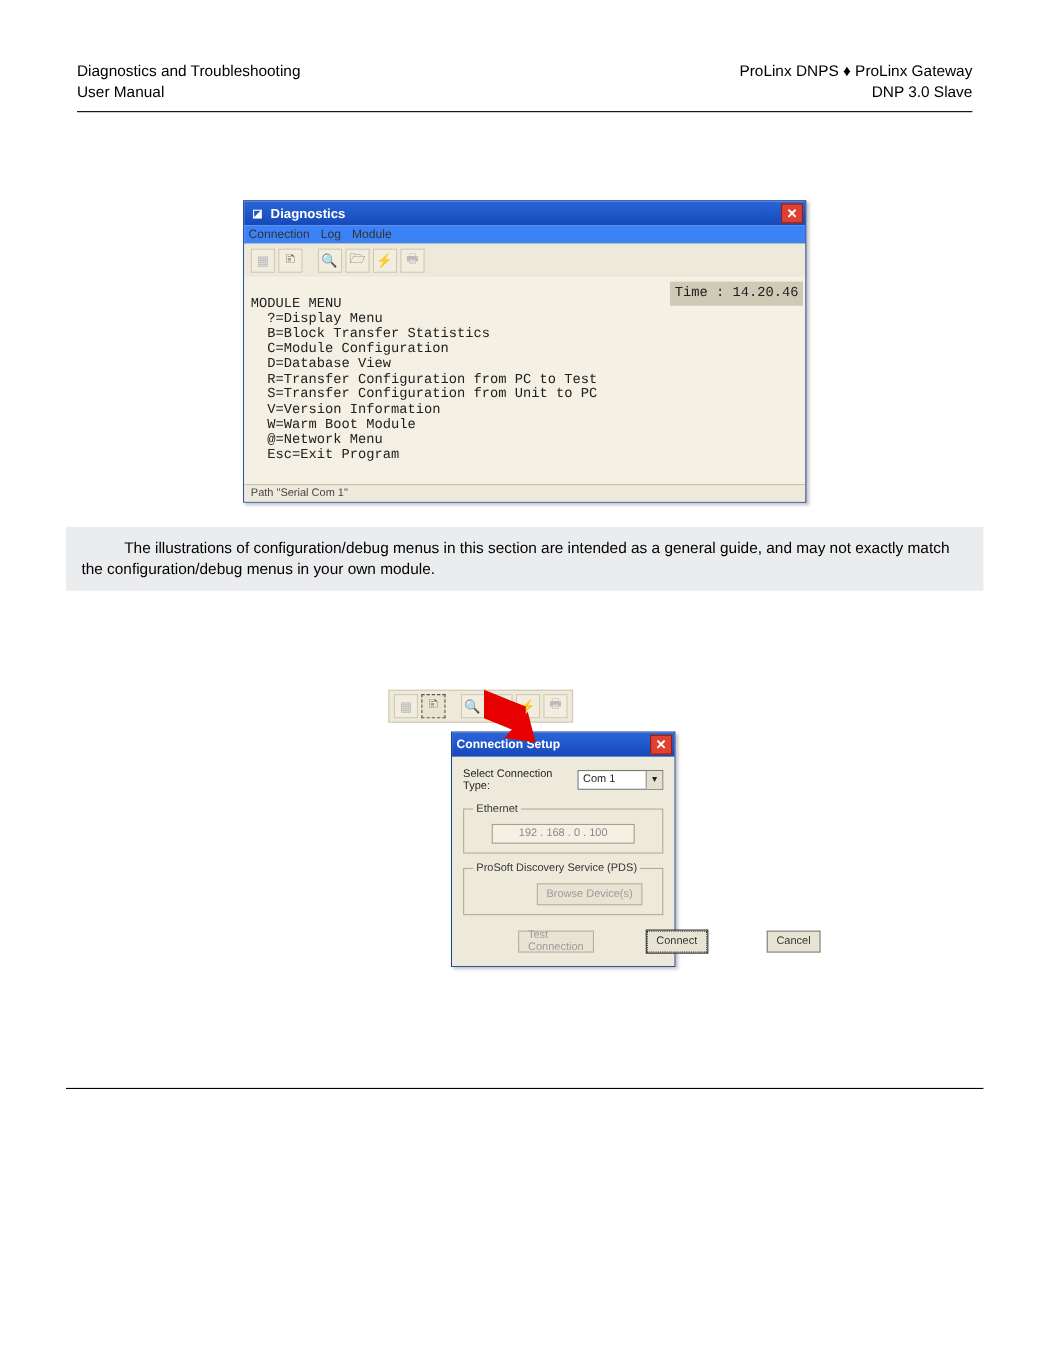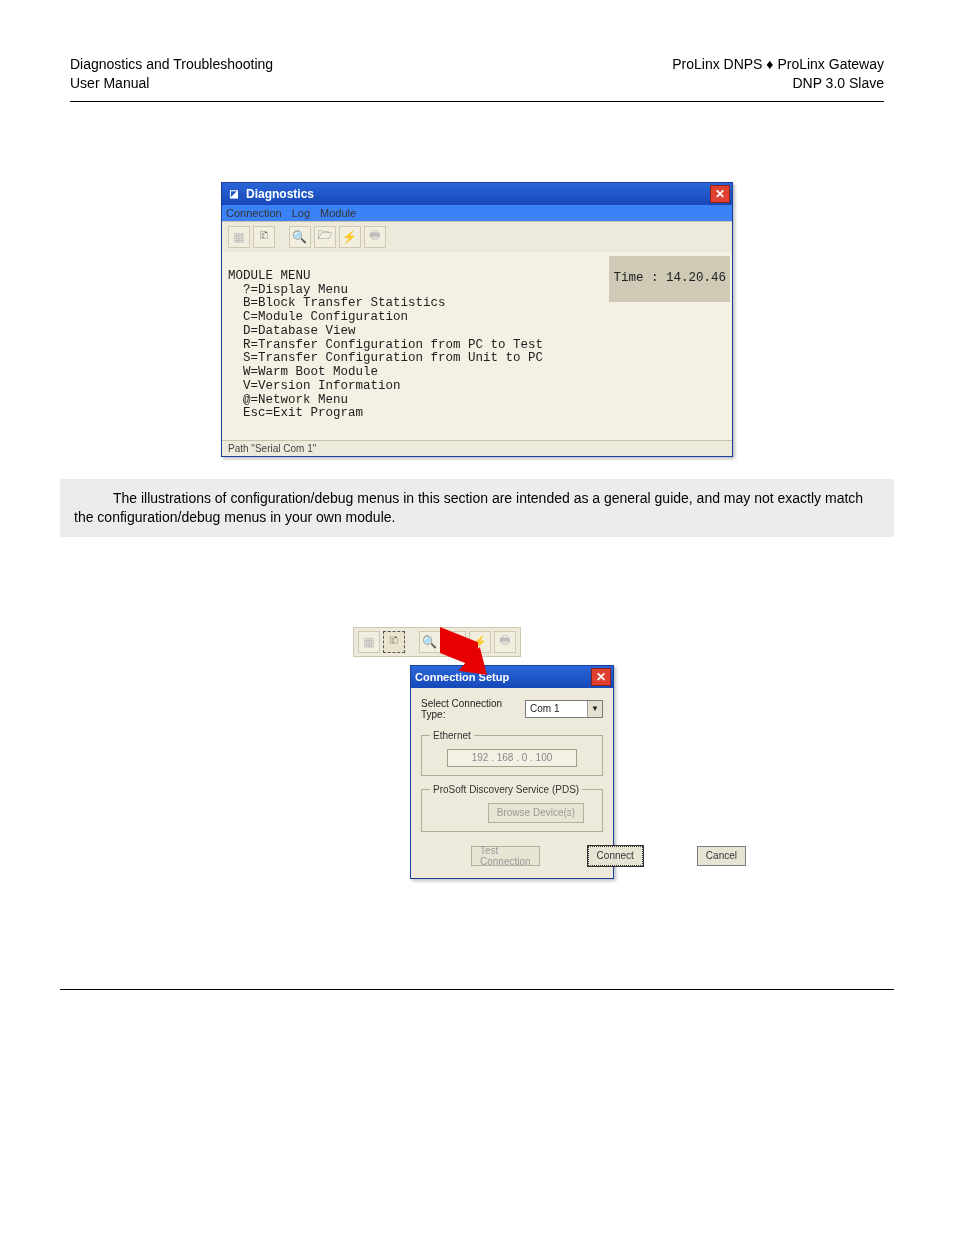--- a/index.html
+++ b/index.html
@@ -97,21 +97,21 @@
     line-height: 1.1;
     color: #202020;
     padding: 4px 6px 20px 6px;
     height: 188px;
     position: relative;
   }
   .terminal .time {
     position: absolute;
     top: 4px; right: 2px;
     background: #cfcab6;
-    padding: 16px 4px;
+    padding: 4px 4px;
   }
   .terminal .menu-lines { padding-top: 14px; }
   .terminal .menu-lines div { white-space: pre; }
   .statusbar {
     background: #eeeadb;
     border-top: 1px solid #c8c2aa;
     font-size: 10px;
     color: #444;
     padding: 2px 6px;
   }
@@ -281,22 +281,22 @@
       <div class="terminal">
         <div class="time">Time : 14.20.46</div>
         <div class="menu-lines">
           <div>MODULE MENU</div>
           <div>  ?=Display Menu</div>
           <div>  B=Block Transfer Statistics</div>
           <div>  C=Module Configuration</div>
           <div>  D=Database View</div>
           <div>  R=Transfer Configuration from PC to Test</div>
           <div>  S=Transfer Configuration from Unit to PC</div>
+          <div>  V=Version Information</div>
           <div>  W=Warm Boot Module</div>
-          <div>  V=Version Information</div>
           <div>  @=Network Menu</div>
           <div>  Esc=Exit Program</div>
         </div>
       </div>
       <div class="statusbar">Path "Serial Com 1"</div>
     </div>
   </div>
 
   <div class="note">
     &nbsp;&nbsp;&nbsp;&nbsp;&nbsp;&nbsp;&nbsp;&nbsp;&nbsp;&nbsp;<span>The illustrations of configuration/debug menus in this section are intended as a general guide, and may not exactly match the configuration/debug menus in your own module.</span>

